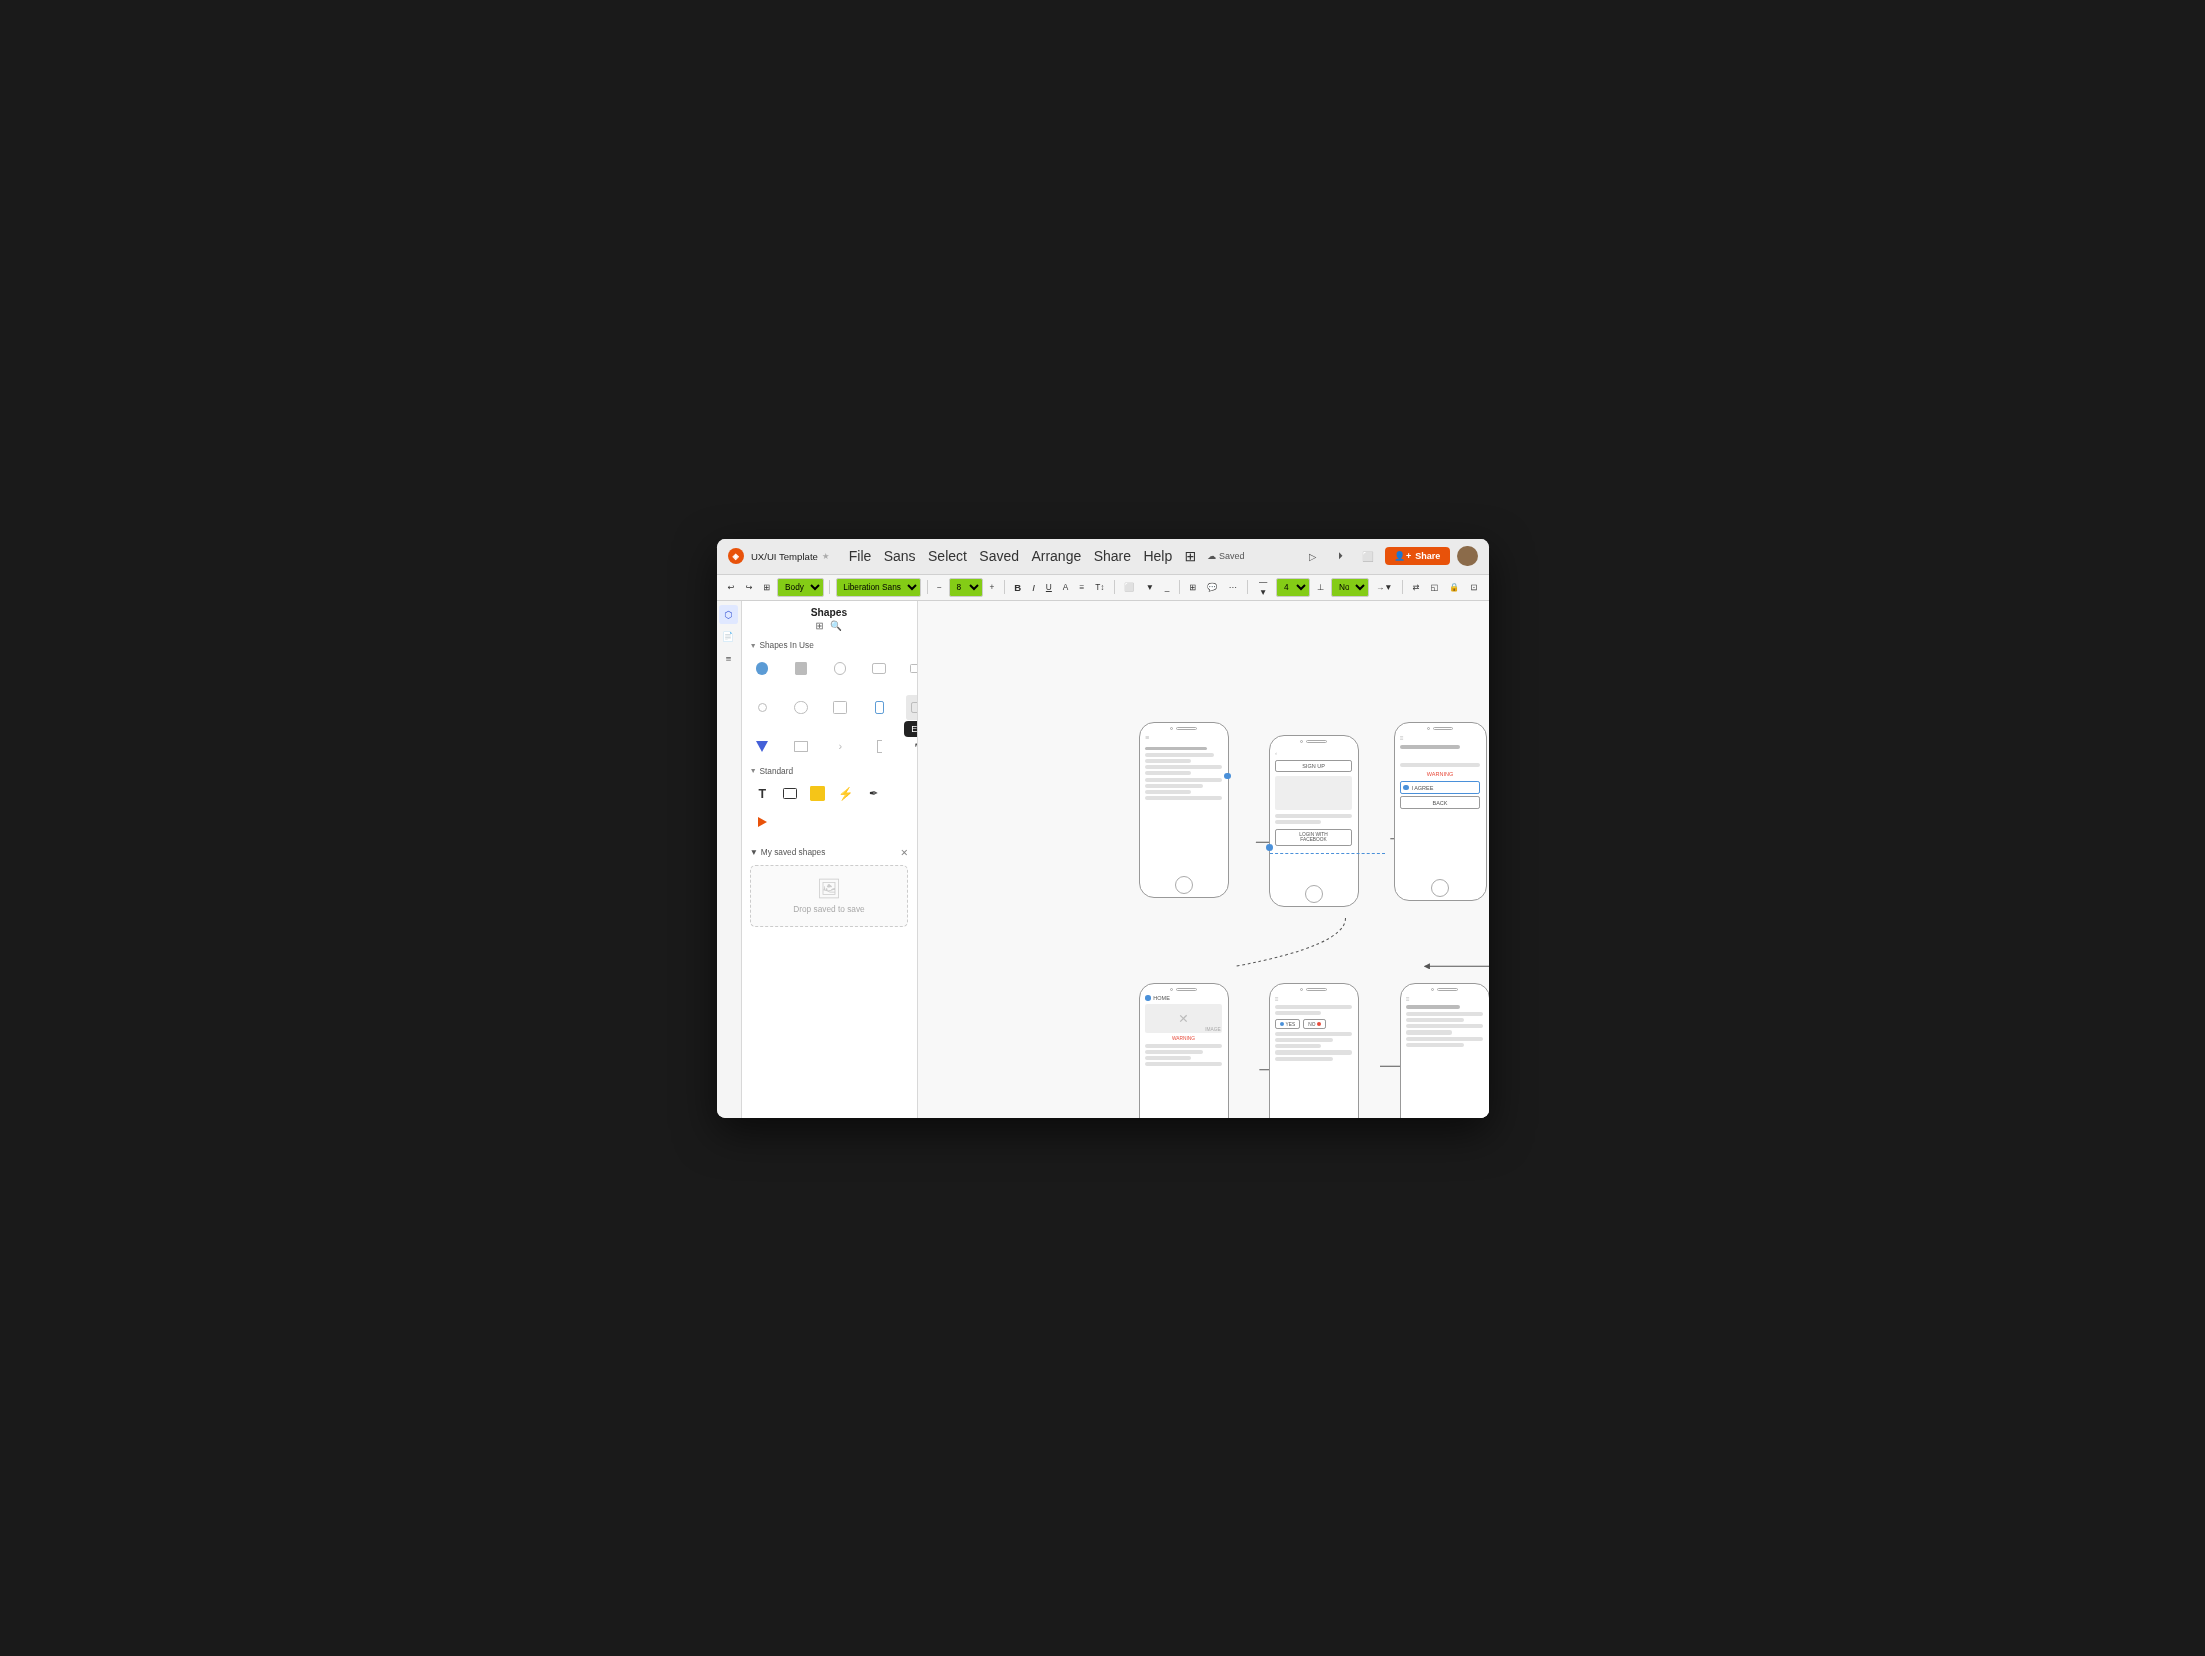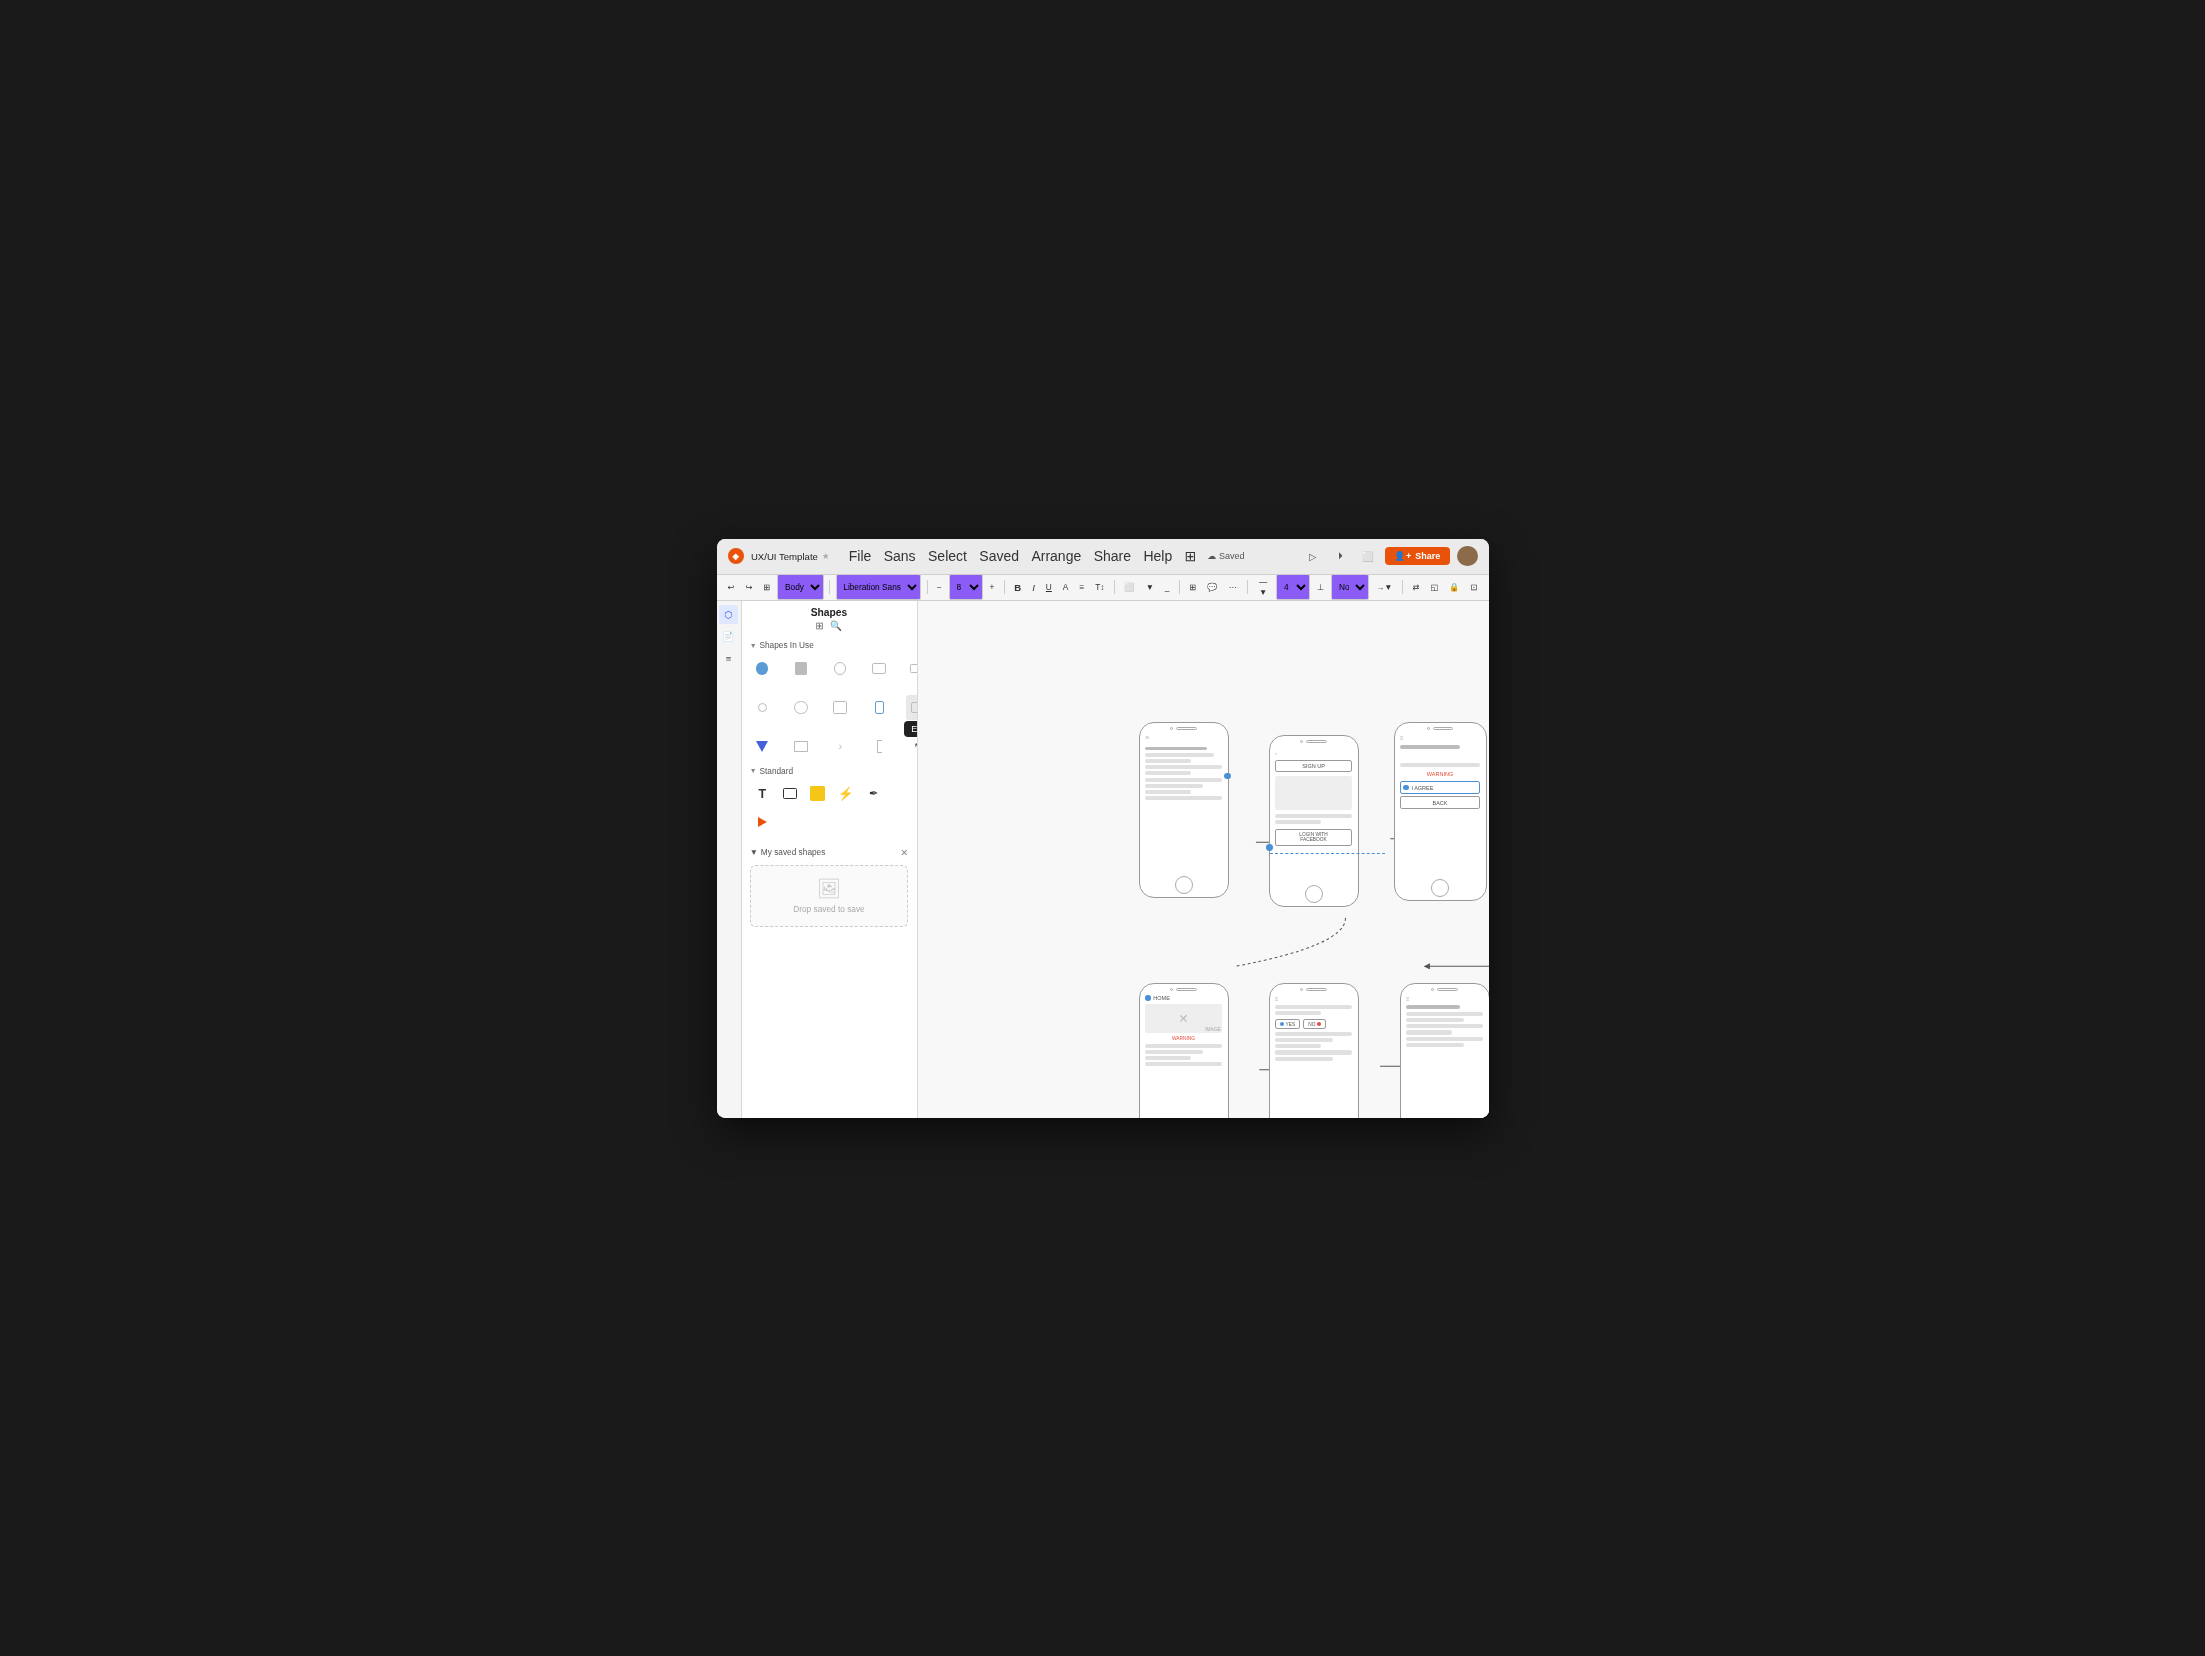--- a/index.html
+++ b/index.html
@@ -115,25 +115,25 @@
       padding: 2.1px 4.1px;
       font-size: 8.3px;
       color: #333;
       border: none;
       background: transparent;
       cursor: pointer;
       border-radius: 2.1px;
       display: flex; align-items: center; gap: 1.4px;
     }
     .toolbar-select {
-      height: 26px;
+      height: 19px;
       font-size: 8.3px;
       border: 0.7px solid #ccc;
       border-radius: 2.1px;
-      background: #8b5cf6;
+      background: #84cc16;
       padding: 0 2.8px;
       cursor: pointer;
     }
     .toolbar-bold { font-weight: bold; font-size: 9.6px; }
     .toolbar-italic { font-style: italic; font-size: 9.6px; }
     
     .main {
       display: flex;
       flex: 1;
       overflow: hidden;

